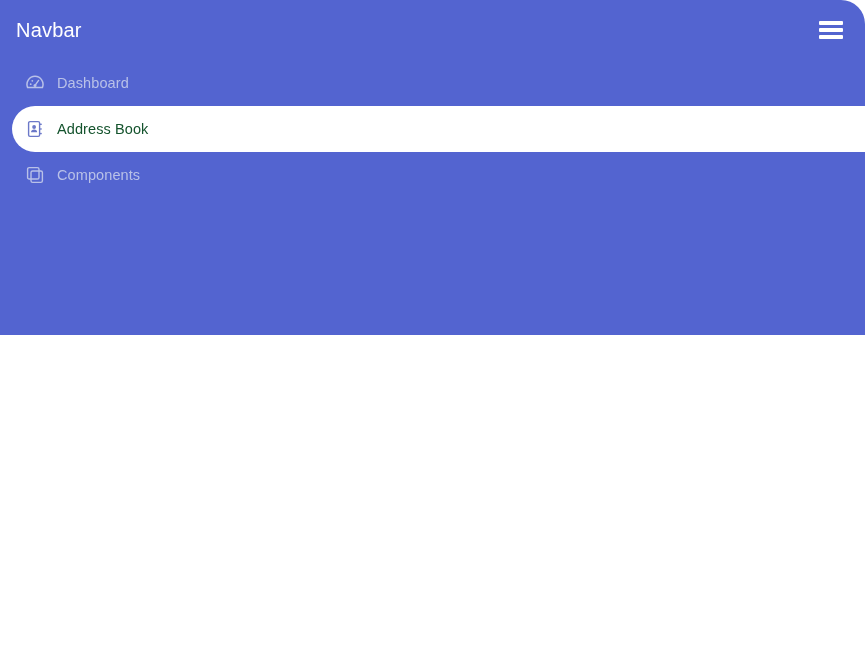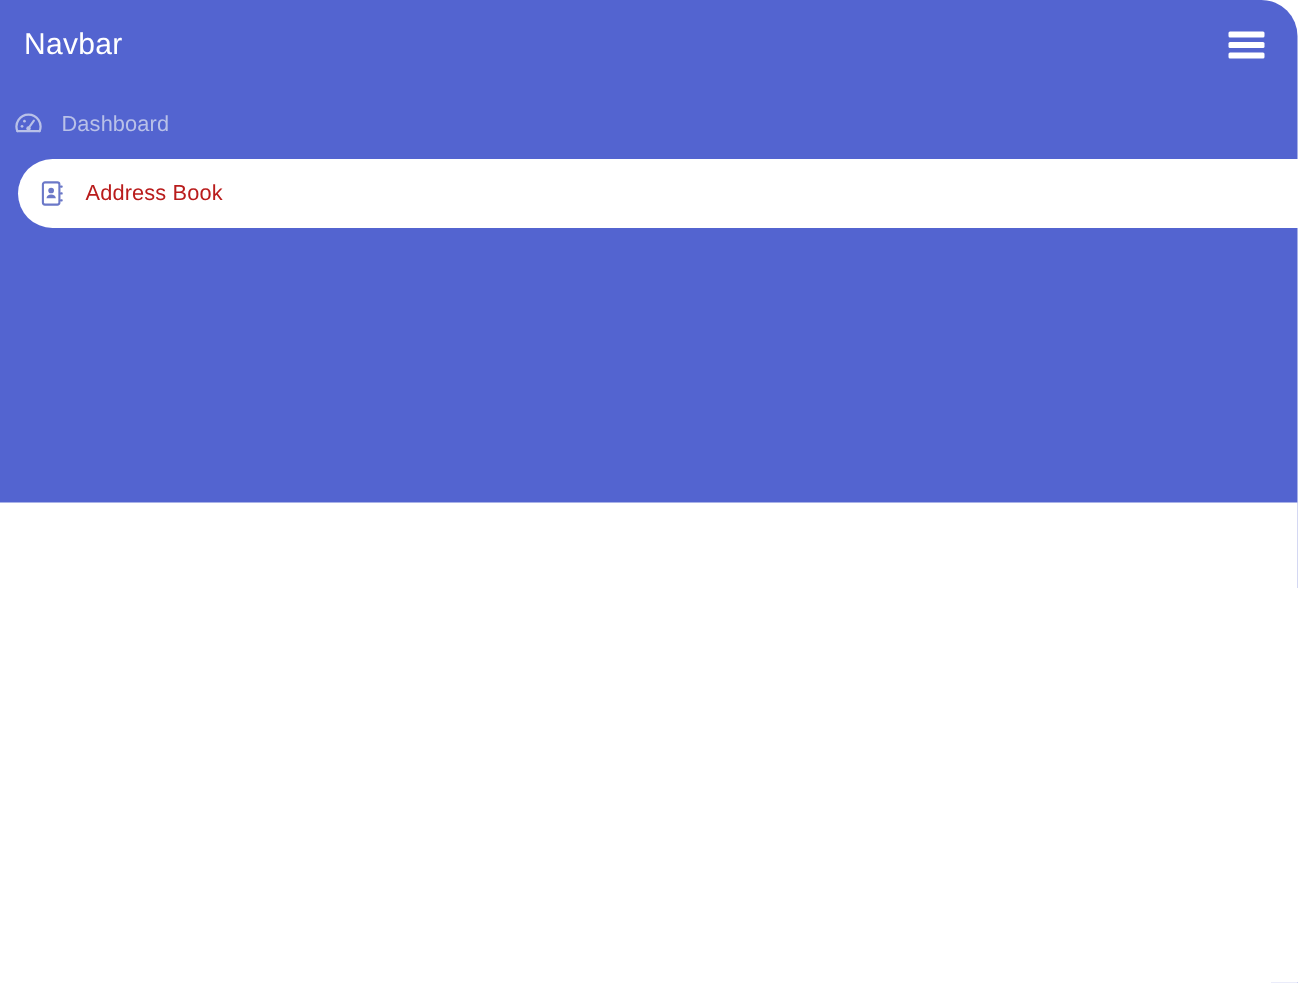--- a/index.html
+++ b/index.html
@@ -62,21 +62,21 @@
     position:absolute;
     left:0; top:60px;
     width:865px;
     list-style:none;
   }
   .nav-item {
     position:relative;
     height:46px;
     display:flex;
     align-items:center;
-    padding-left:10px;
+    padding-left:26px;
     cursor:pointer;
     color:#b9c1e8;
   }
   .nav-item .nav-icon {
     width:18px; height:18px;
     display:inline-flex;
     align-items:center;
     justify-content:center;
     flex:0 0 18px;
     margin-right:13px;
@@ -94,21 +94,21 @@
     background:#ffffff;
     border-top-left-radius:23px;
     border-bottom-left-radius:23px;
     border-top-right-radius:23px;
     border-bottom-right-radius:23px;
     color:#6b78c8;
     width:885px;          
     margin-left:12px;
     padding-left:14px;
   }
-  .nav-item.active .nav-label { color:#b91c1c; }
+  .nav-item.active .nav-label { color:#14532d; }
 
   
   #page-body {
     position:absolute;
     left:0; top:335px;
     width:865px; height:320px;
     background:#ffffff;
   }
 </style>
 </head>
@@ -149,20 +149,29 @@
           <circle cx="8.1" cy="7" r="1.9" fill="currentColor"></circle>
           <path d="M5 12.2c0-1.7 1.4-2.6 3.1-2.6s3.1.9 3.1 2.6H5Z" fill="currentColor"></path>
           <rect x="14" y="3.6" width="1.8" height="1.5" rx="0.6" fill="currentColor"></rect>
           <rect x="14" y="8.2" width="1.8" height="1.5" rx="0.6" fill="currentColor"></rect>
           <rect x="14" y="12.8" width="1.8" height="1.5" rx="0.6" fill="currentColor"></rect>
         </svg>
       </span>
       <span class="nav-label">Address Book</span>
     </li>
 
+    <li class="nav-item">
+      <span class="nav-icon">
+        <svg width="18" height="18" viewBox="0 0 18 18" fill="none">
+          <rect x="1.6" y="1.6" width="11.4" height="11.4" rx="1.6" stroke="currentColor" stroke-width="1.4" fill="none"></rect>
+          <rect x="5" y="5" width="11.4" height="11.4" rx="1.6" stroke="currentColor" stroke-width="1.4" fill="none"></rect>
+        </svg>
+      </span>
+      <span class="nav-label">Components</span>
+    </li>
 
 
 
 
   </ul>
 </div>
 
 <div id="page-body"></div>
 
 </body></html>

